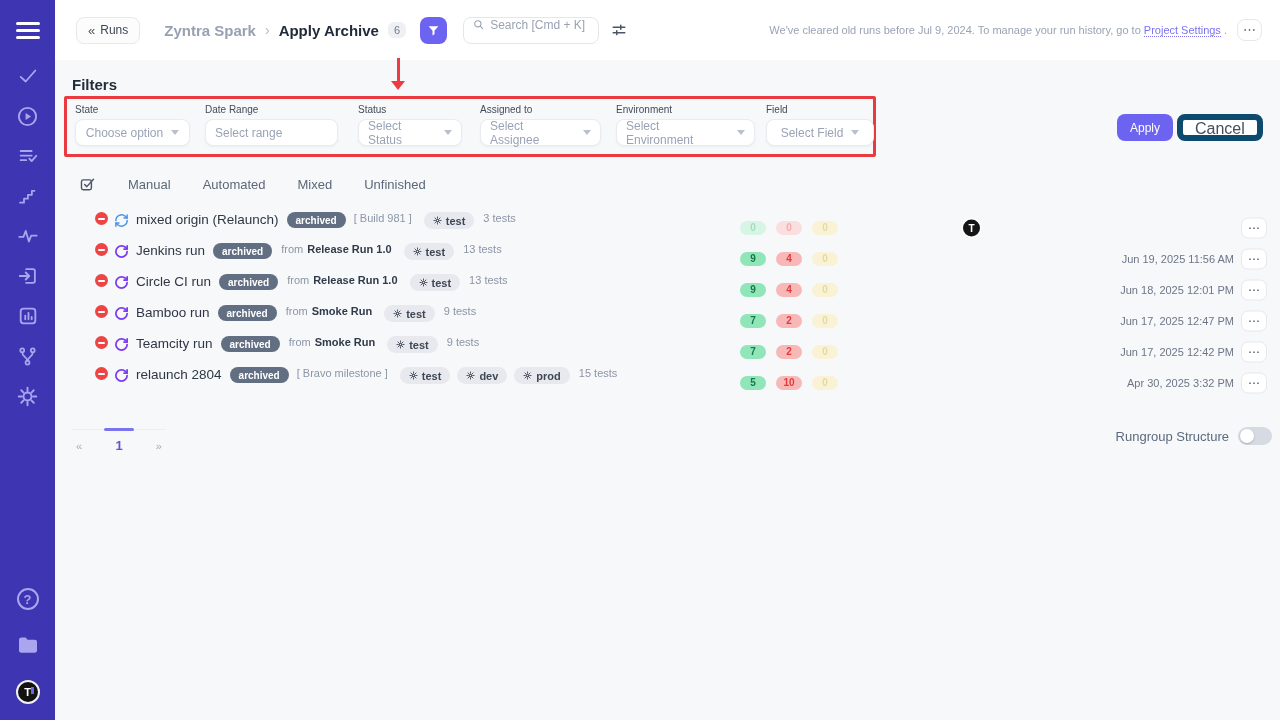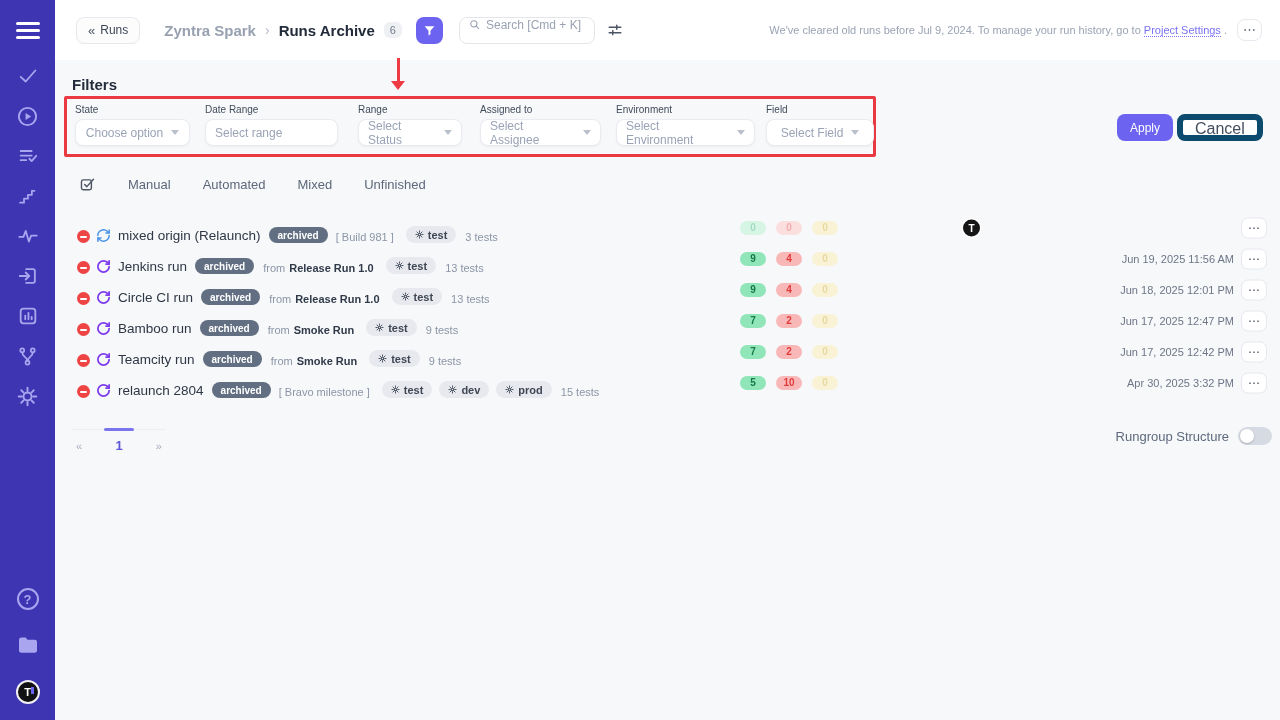--- a/index.html
+++ b/index.html
@@ -72,21 +72,21 @@
   .cancel-btn { position:absolute; left:1122px; top:114px; height:27px; padding:0 12px; background:#fff; color:#434e5e;
                 font-size:16px; border:6px solid #0c4a6e; border-radius:8px; cursor:pointer; font-family:"Liberation Sans",sans-serif; }
 
   
   .tabs { position:absolute; left:24px; top:176px; display:flex; align-items:center; gap:32px; }
   .tab { font-size:13px; color:#5c6879; cursor:pointer; }
   .selectall { display:flex; cursor:pointer; }
 
   
   .runs-list { position:absolute; left:0; right:0; top:212px; }
-  .run-row { position:relative; height:31px; display:flex; align-items:flex-end; padding-left:22px; }
+  .run-row { position:relative; height:31px; display:flex; align-items:flex-start; padding-left:40px; }
   .minus-ic { width:13px; height:13px; border-radius:50%; background:#ee4444; position:relative; flex:none; cursor:pointer; }
   .minus-ic::before { content:""; position:absolute; left:3px; top:5.5px; width:7px; height:2px; background:#fff; border-radius:1px; }
   .origin-ic { margin-left:5px; width:16px; height:16px; display:flex; align-items:center; justify-content:center; flex:none; }
   .run-title { margin-left:7px; font-size:13.5px; font-weight:500; color:#2e3745; white-space:nowrap; cursor:pointer; }
   .badge-archived { margin-left:8px; background:#626f82; color:#fff; font-size:10px; font-weight:600; padding:2.5px 9px; border-radius:999px; }
   .run-from { margin-left:9px; font-size:11px; color:#8b95a6; }
   .run-source { margin-left:4px; font-size:11px; font-weight:bold; color:#303a49; }
   .run-milestone { margin-left:8px; font-size:11px; color:#8b95a6; }
   .run-envs { display:flex; gap:7px; margin-left:12px; }
   .env-pill { background:#e7e9ee; border-radius:999px; padding:2.5px 9px; font-size:11px; color:#3f4754; font-weight:600;
@@ -199,21 +199,21 @@
 <div class="main">
 
   <header class="header">
     <button class="back-btn">
       <span class="gg">«</span>
       <span>Runs</span>
     </button>
     <div class="breadcrumb">
       <span class="bc-project">Zyntra Spark</span>
       <span class="bc-sep">›</span>
-      <span class="bc-page">Runs Archive</span>
+      <span class="bc-page">Apply Archive</span>
       <span class="bc-count">6</span>
     </div>
     <div class="filter-btn">
       <svg width="13" height="13" viewBox="0 0 20 20">
           <path d="M2.5 3.5h15l-6 7v5.2l-3 1.8v-7L2.5 3.5z" fill="#fff"></path>
         </svg>
     </div>
     <div class="search-box">
       <svg width="13" height="13" viewBox="0 0 16 16">
         <circle cx="7" cy="7" r="4.5" fill="none" stroke="#9aa3b3" stroke-width="1.6"></circle>
@@ -249,21 +249,21 @@
           <span class="caret"></span>
         </div>
     </div>
     <div class="fgroup fg-1">
       <div class="flabel">Date Range</div>
       <div class="fselect">
           <span>Select range</span>
         </div>
     </div>
     <div class="fgroup fg-2">
-      <div class="flabel">Range</div>
+      <div class="flabel">Status</div>
       <div class="fselect">
           <span>Select Status</span>
           <span class="caret"></span>
         </div>
     </div>
     <div class="fgroup fg-3">
       <div class="flabel">Assigned to</div>
       <div class="fselect">
           <span>Select Assignee</span>
           <span class="caret"></span>

